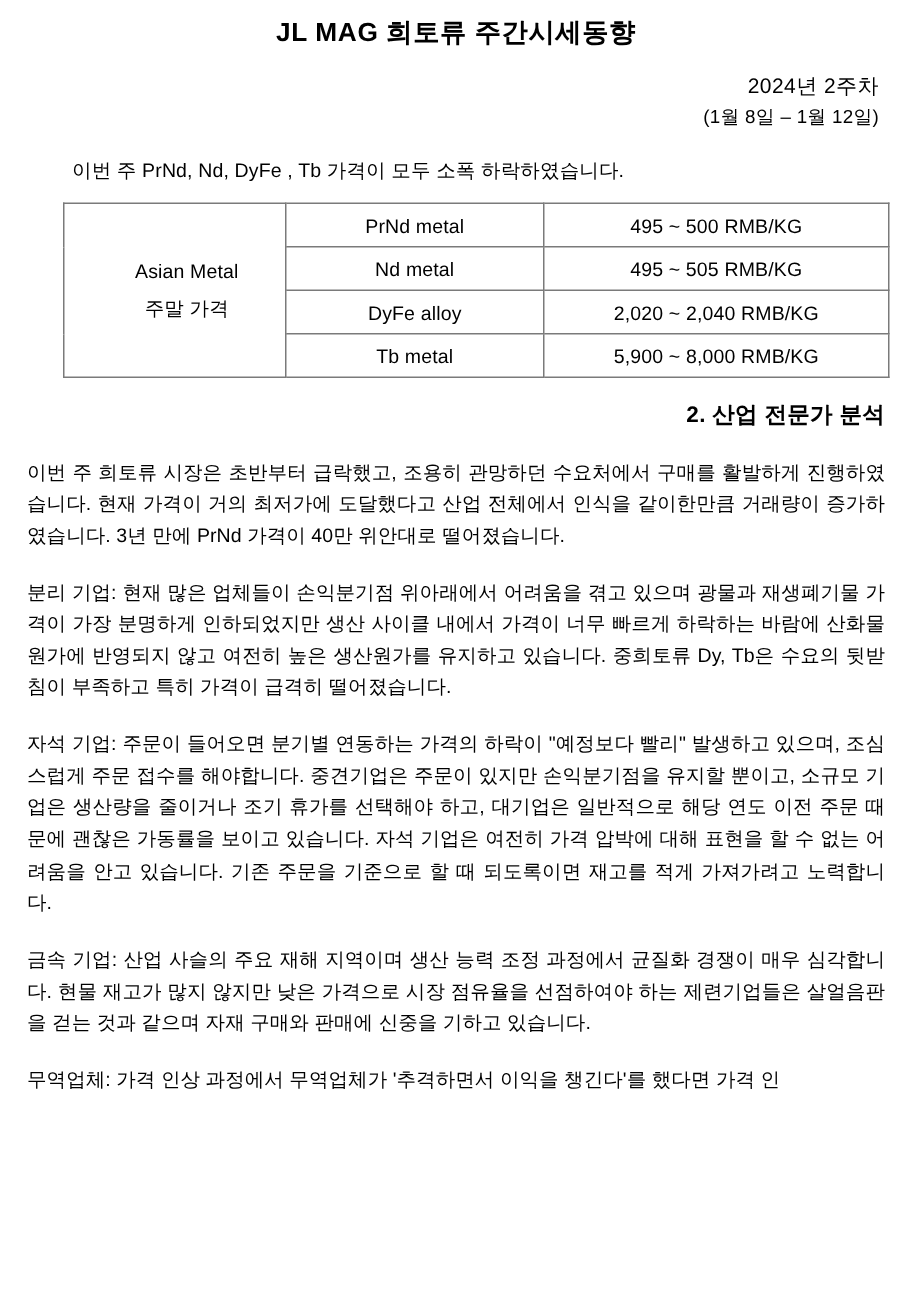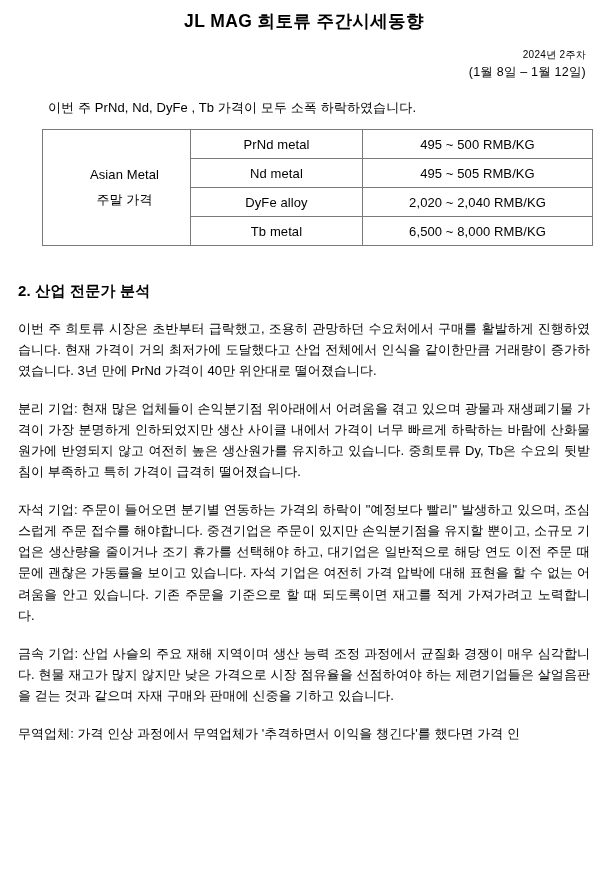--- a/index.html
+++ b/index.html
@@ -29,38 +29,39 @@
     letter-spacing: 0.4px;
     margin: 4px 0 0 0;
     line-height: 1.3;
   }
   .meta-block {
     margin-top: 14px;
     text-align: right;
     padding-right: 4px;
   }
   .meta-year {
-    font-size: 10px;
+    font-size: 14px;
     letter-spacing: 0.3px;
     line-height: 1.5;
   }
   .meta-range {
     font-size: 12.5px;
     letter-spacing: 0.2px;
     line-height: 1.7;
   }
   h2.section {
     font-size: 15px;
     font-weight: bold;
     margin: 16px 0 0 0;
     line-height: 1.4;
     letter-spacing: 0.2px;
   }
   h2.section.second {
-    margin-top: 34px;
+    margin-top: 14px;
+    text-align: right;
   }
   .brief-line {
     font-size: 13px;
     margin: 16px 0 0 30px;
     letter-spacing: 0.1px;
   }
   table.price {
     border-collapse: collapse;
     margin: 12px 0 0 24px;
     width: 550px;
@@ -126,21 +127,21 @@
       <tr>
         <td class="item-cell">Nd metal</td>
         <td class="value-cell">495 ~ 505 RMB/KG</td>
       </tr>
       <tr>
         <td class="item-cell">DyFe alloy</td>
         <td class="value-cell">2,020 ~ 2,040 RMB/KG</td>
       </tr>
       <tr>
         <td class="item-cell">Tb metal</td>
-        <td class="value-cell">6,500 ~ 8,000 RMB/KG</td>
+        <td class="value-cell">5,900 ~ 8,000 RMB/KG</td>
       </tr>
     </tbody>
   </table>
 
   <h2 class="section second">2.  산업 전문가 분석</h2>
 
   <p class="body-par">이번 주 희토류 시장은 초반부터 급락했고, 조용히 관망하던 수요처에서 구매를 활발하게 진행하였습니다. 현재 가격이 거의 최저가에 도달했다고 산업 전체에서 인식을 같이한만큼 거래량이 증가하였습니다. 3년 만에 PrNd 가격이 40만 위안대로 떨어졌습니다.</p>
   <p class="body-par">분리 기업: 현재 많은 업체들이 손익분기점 위아래에서 어려움을 겪고 있으며 광물과 재생폐기물 가격이 가장 분명하게 인하되었지만 생산 사이클 내에서 가격이 너무 빠르게 하락하는 바람에 산화물 원가에 반영되지 않고 여전히 높은 생산원가를 유지하고 있습니다. 중희토류 Dy, Tb은 수요의 뒷받침이 부족하고 특히 가격이 급격히 떨어졌습니다.</p>
   <p class="body-par">자석 기업: 주문이 들어오면 분기별 연동하는 가격의 하락이 "예정보다 빨리" 발생하고 있으며, 조심스럽게 주문 접수를 해야합니다. 중견기업은 주문이 있지만 손익분기점을 유지할 뿐이고, 소규모 기업은 생산량을 줄이거나 조기 휴가를 선택해야 하고, 대기업은 일반적으로 해당 연도 이전 주문 때문에 괜찮은 가동률을 보이고 있습니다. 자석 기업은 여전히 가격 압박에 대해 표현을 할 수 없는 어려움을 안고 있습니다. 기존 주문을 기준으로 할 때 되도록이면 재고를 적게 가져가려고 노력합니다.</p>
   <p class="body-par">금속 기업: 산업 사슬의 주요 재해 지역이며 생산 능력 조정 과정에서 균질화 경쟁이 매우 심각합니다. 현물 재고가 많지 않지만 낮은 가격으로 시장 점유율을 선점하여야 하는 제련기업들은 살얼음판을 걷는 것과 같으며 자재 구매와 판매에 신중을 기하고 있습니다.</p>

